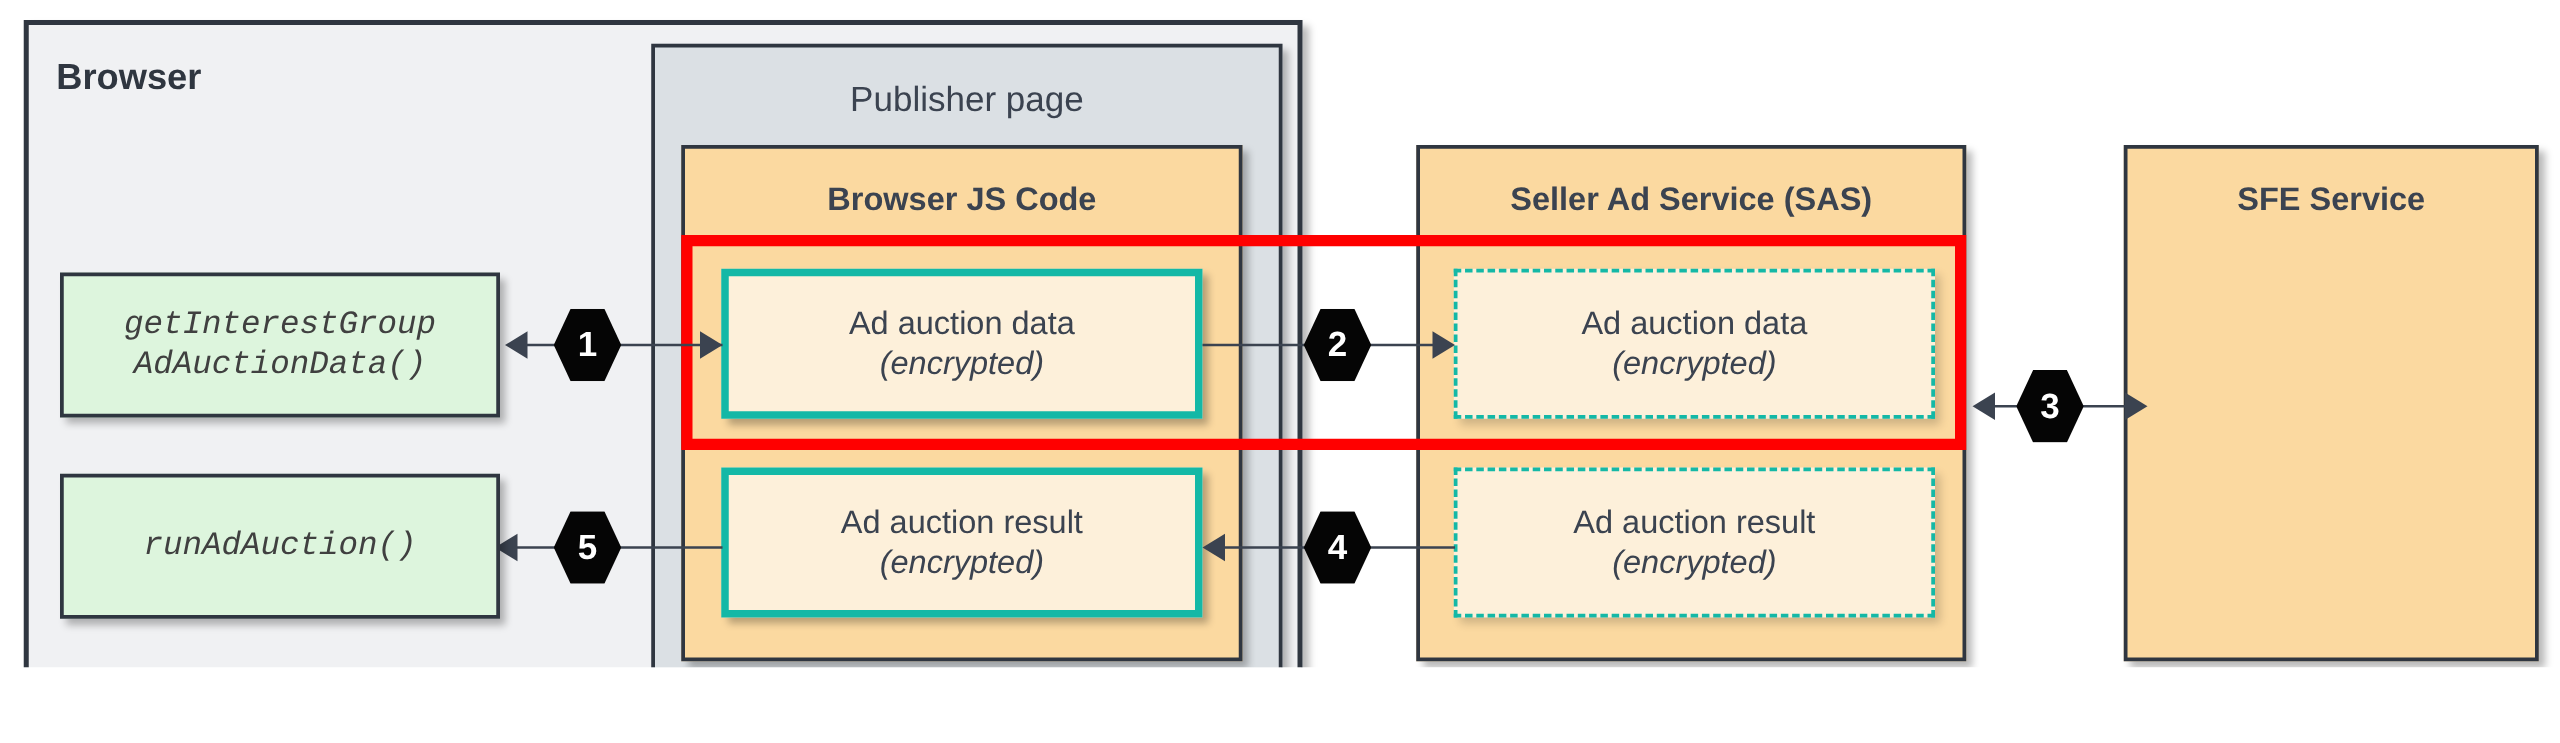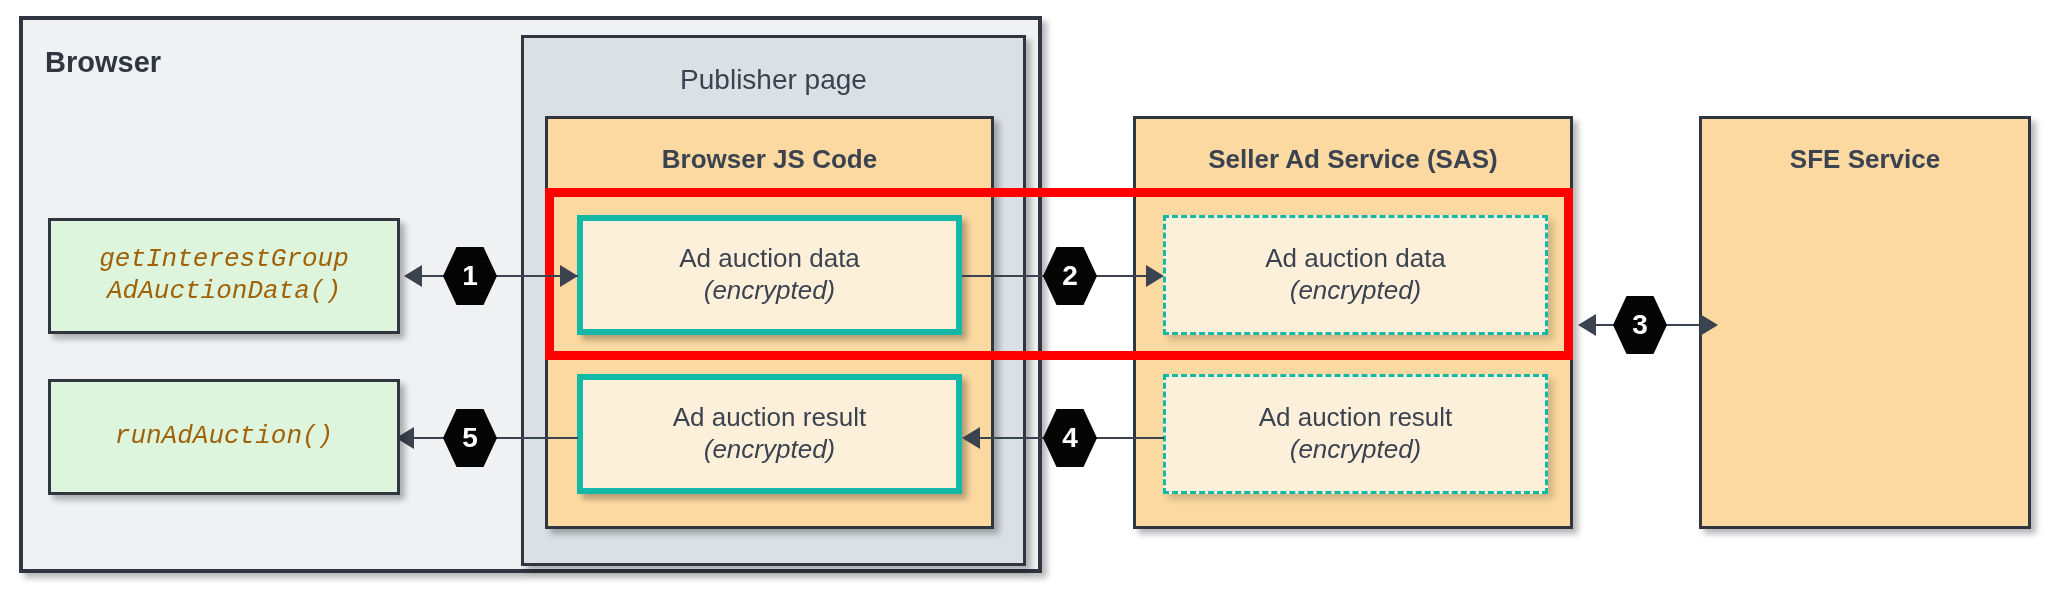--- a/index.html
+++ b/index.html
@@ -3,21 +3,21 @@
 <meta charset="utf-8">
 <style>
   html, body {
     margin: 0;
     padding: 0;
     background: #ffffff;
   }
   #stage {
     position: relative;
     width: 2048px;
-    height: 594px;
+    height: 534px;
     background: #ffffff;
     font-family: "Liberation Sans", sans-serif;
     overflow: hidden;
     text-decoration: underline;
   }
 
   
   .box {
     position: absolute;
     box-sizing: border-box;
@@ -67,21 +67,21 @@
 
   
   .green-node {
     background: #DDF5DD;
     border: 3px solid #2F3640;
   }
   .green-node .label {
     font-family: "Liberation Mono", "DejaVu Sans Mono", monospace;
     font-style: italic;
     font-size: 26px;
-    color: #a16207;
+    color: #404040;
     border-radius: 19px;
   }
 
   .cream-node {
     background: #FDF0DA;
     border: 6px solid #14b8a6;
   }
   .cream-node.dashed {
     border-style: dashed;
     border-width: 3px;

